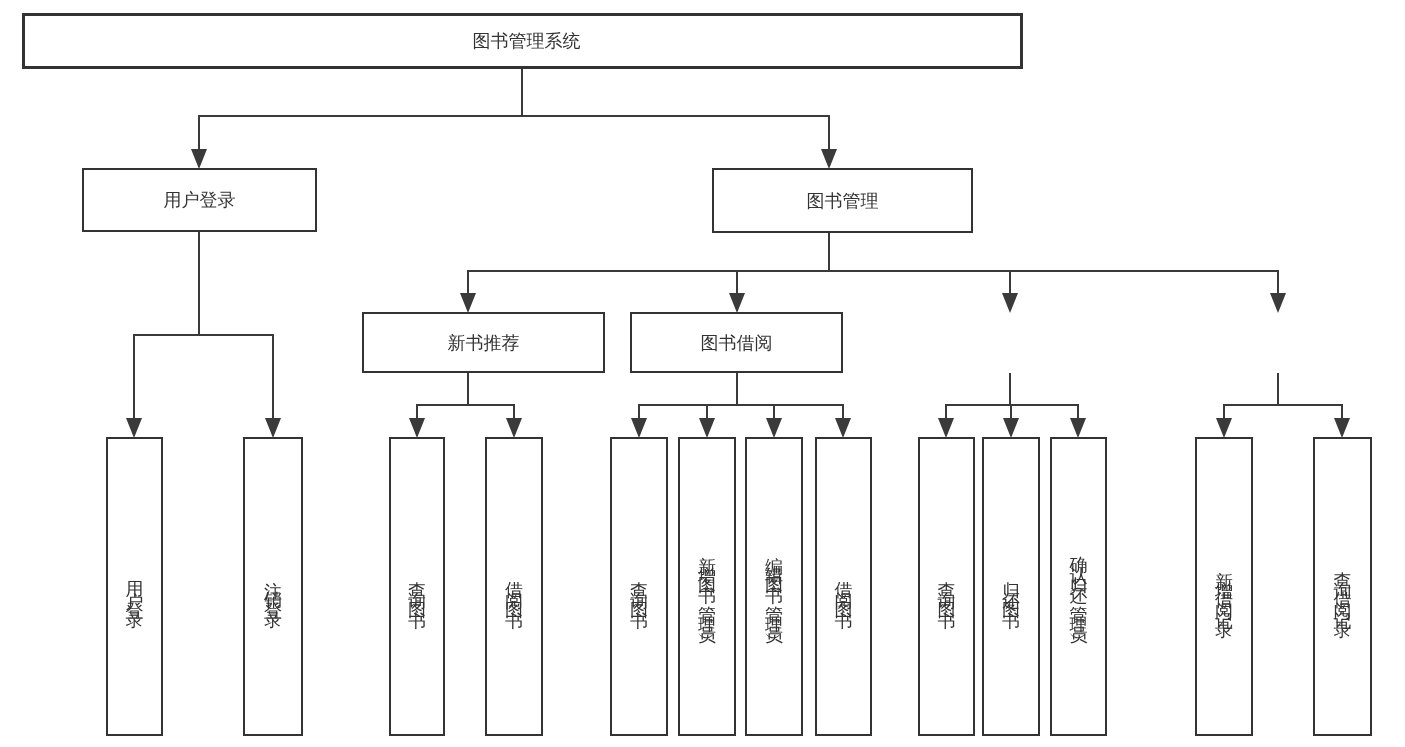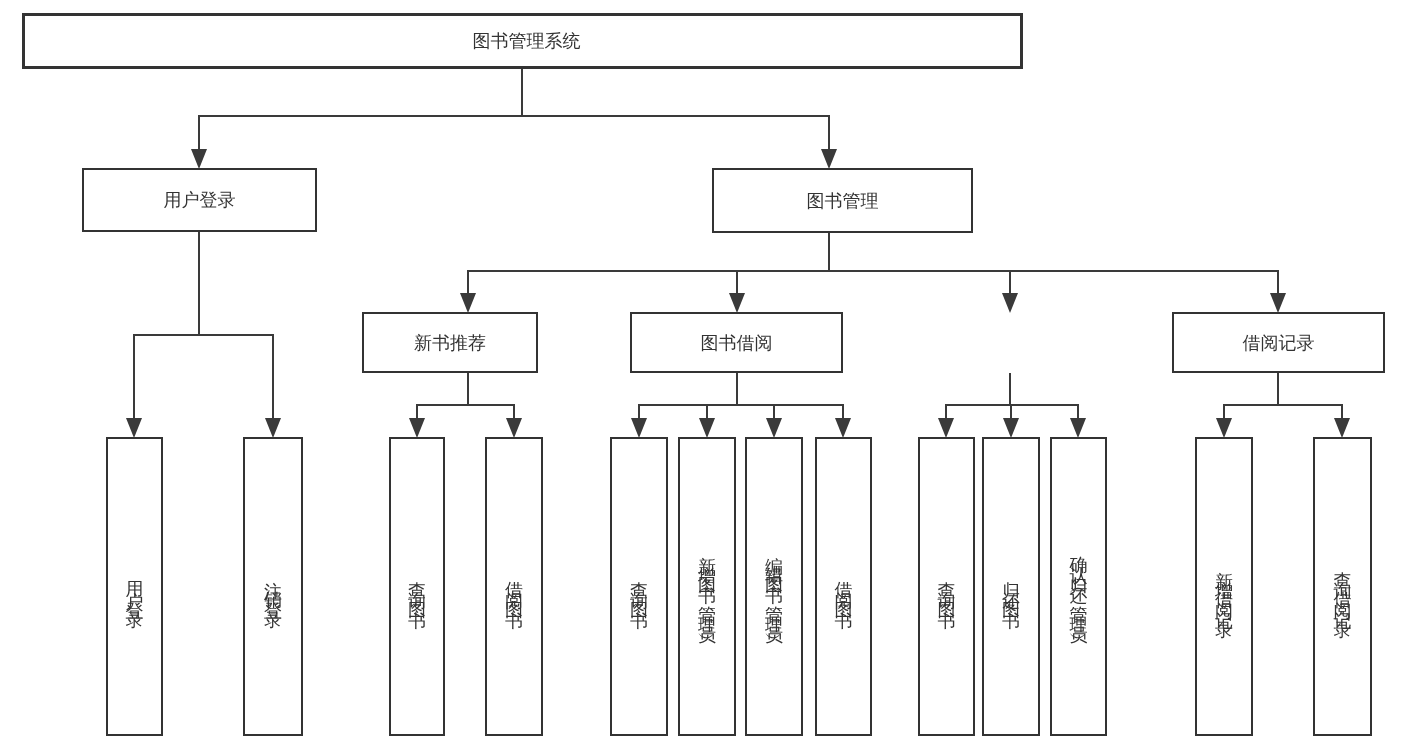--- a/index.html
+++ b/index.html
@@ -67,28 +67,25 @@
 <div id="canvas">
 <div class="node" style="left: 22px; top: 13px; width: 1001px; height: 56px; border-width: 3px; border-color: rgb(51, 51, 51); color: rgb(51, 51, 51); padding-left: 8px;">
       <span class="lbl">图书管理系统</span>
     </div>
     <div class="node" style="left: 82px; top: 168px; width: 235px; height: 64px; border-width: 2px; border-color: rgb(51, 51, 51); color: rgb(51, 51, 51);">
       <span class="lbl">用户登录</span>
     </div>
     <div class="node" style="left: 712px; top: 168px; width: 261px; height: 65px; border-width: 2px; border-color: rgb(51, 51, 51); color: rgb(51, 51, 51);">
       <span class="lbl">图书管理</span>
     </div>
-    <div class="node" style="left: 362px; top: 312px; width: 176px; height: 61px; border-width: 2px; border-color: rgb(51, 51, 51); color: rgb(51, 51, 51);">
+    <div class="node" style="left: 362px; top: 312px; width: 243px; height: 61px; border-width: 2px; border-color: rgb(51, 51, 51); color: rgb(51, 51, 51);">
       <span class="lbl">新书推荐</span>
     </div>
     <div class="node" style="left: 630px; top: 312px; width: 213px; height: 61px; border-width: 2px; border-color: rgb(51, 51, 51); color: rgb(51, 51, 51);">
       <span class="lbl">图书借阅</span>
-    </div>
-    <div class="node" style="left: 1172px; top: 312px; width: 213px; height: 61px; border-width: 2px; border-color: rgb(51, 51, 51); color: rgb(51, 51, 51);">
-      <span class="lbl">借阅记录</span>
     </div>
     <div class="node vertical" style="left: 106px; top: 437px; width: 57px; height: 299px; border-width: 2px; border-color: rgb(51, 51, 51); color: rgb(51, 51, 51);">
       <span class="lbl">用户登录</span>
     </div>
     <div class="node vertical" style="left: 243px; top: 437px; width: 60px; height: 299px; border-width: 2px; border-color: rgb(51, 51, 51); color: rgb(51, 51, 51);">
       <span class="lbl">注销登录</span>
     </div>
     <div class="node vertical" style="left: 389px; top: 437px; width: 56px; height: 299px; border-width: 2px; border-color: rgb(51, 51, 51); color: rgb(51, 51, 51);">
       <span class="lbl">查询图书</span>
     </div>

